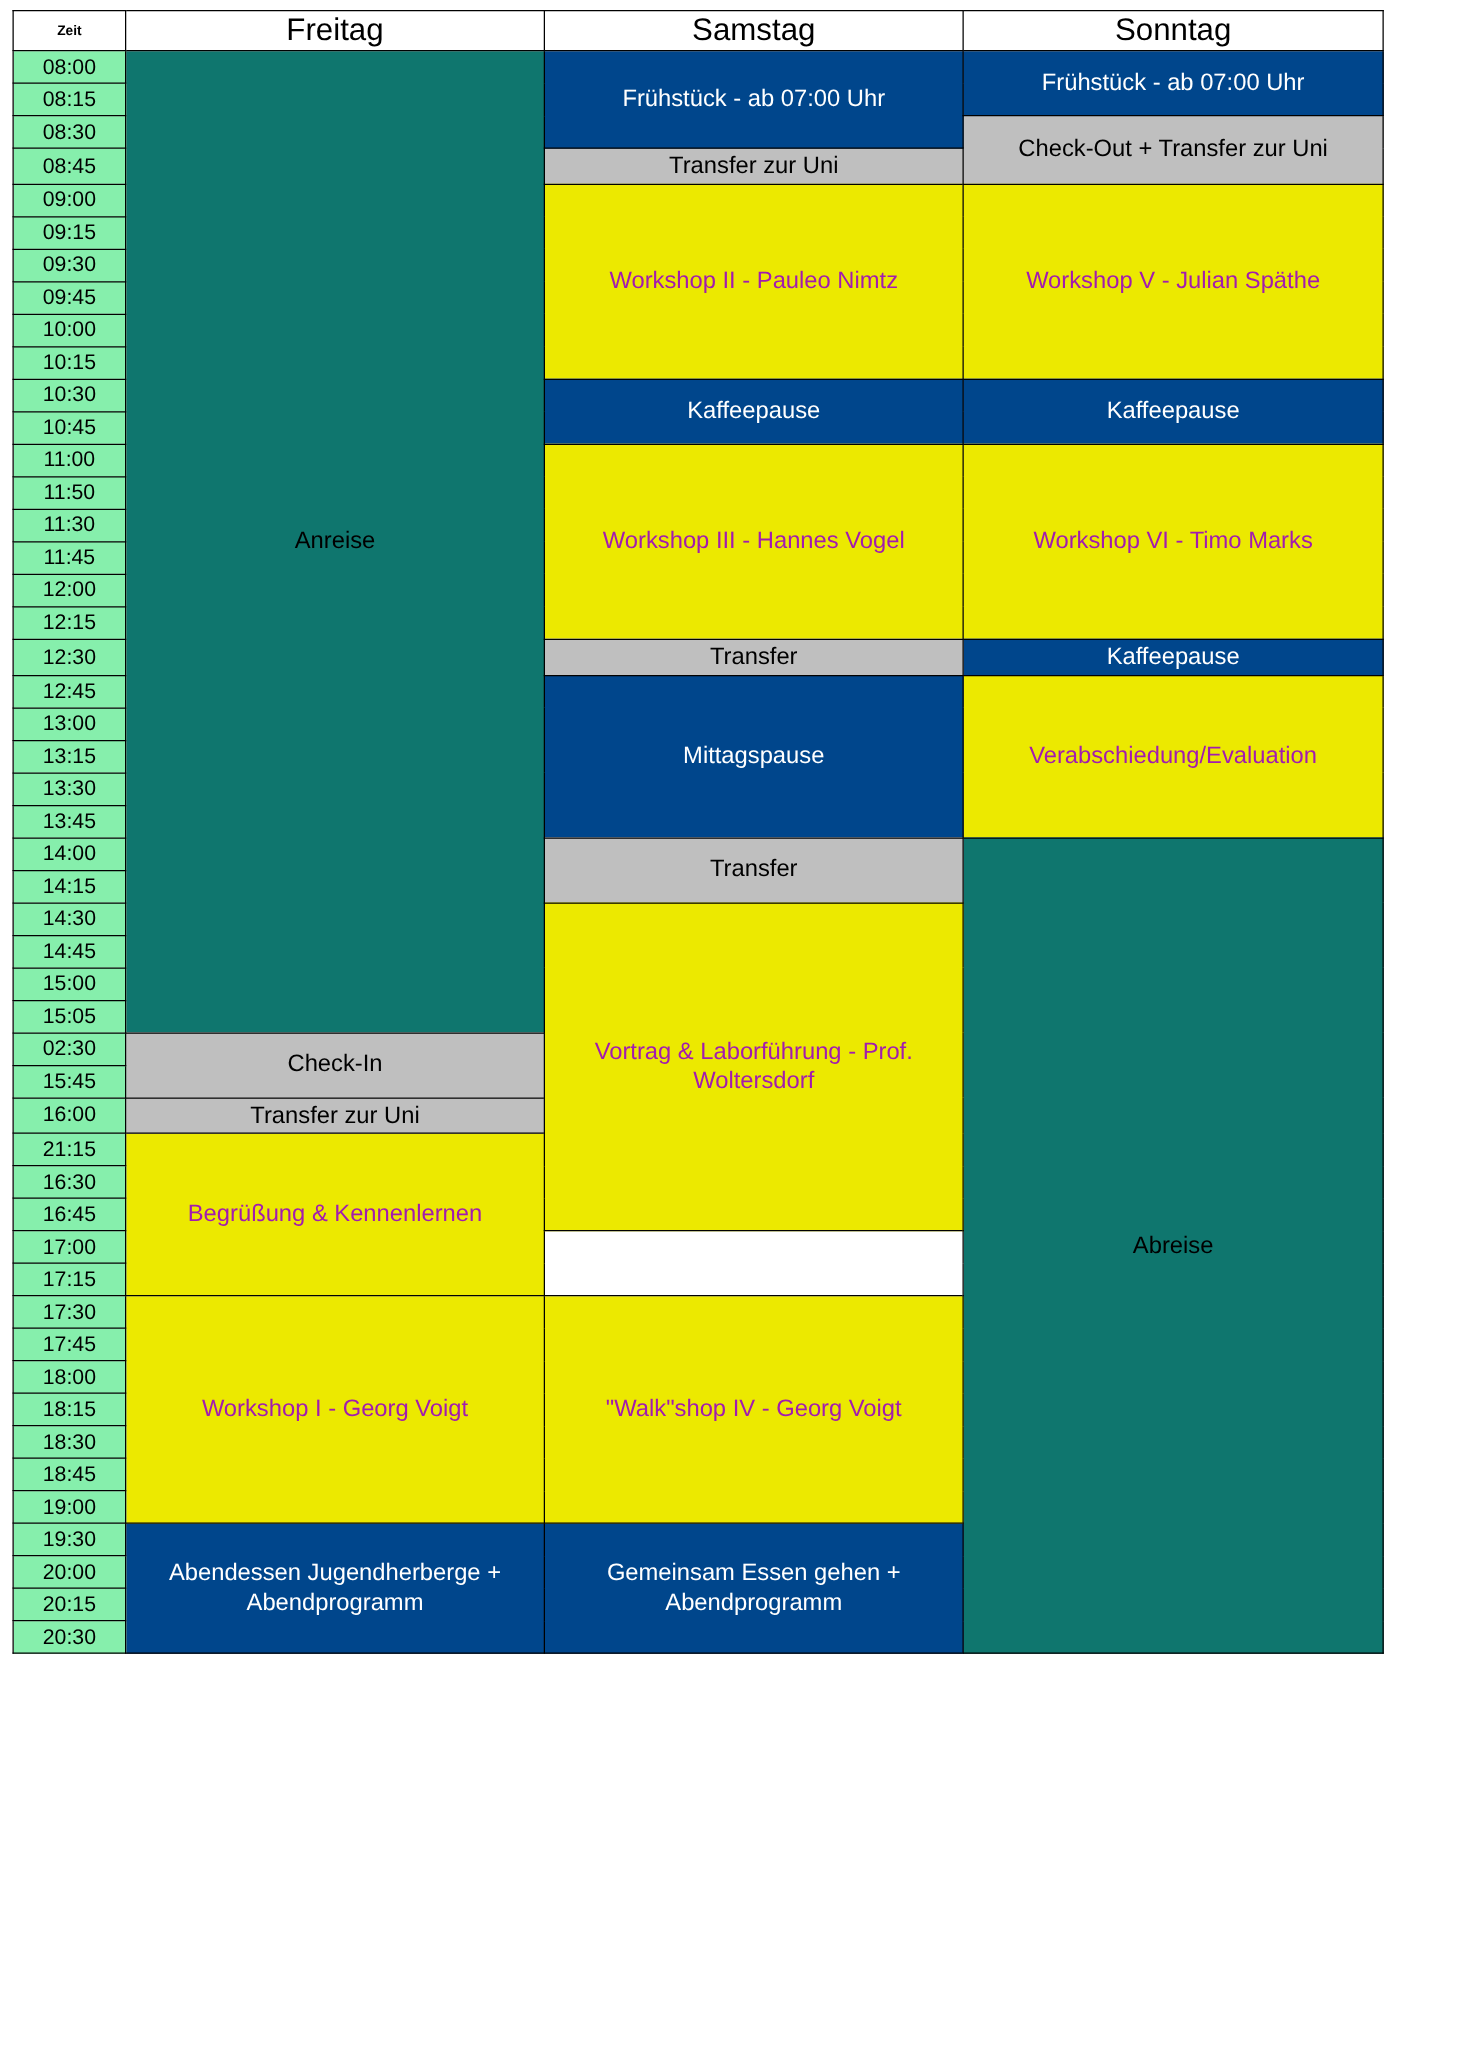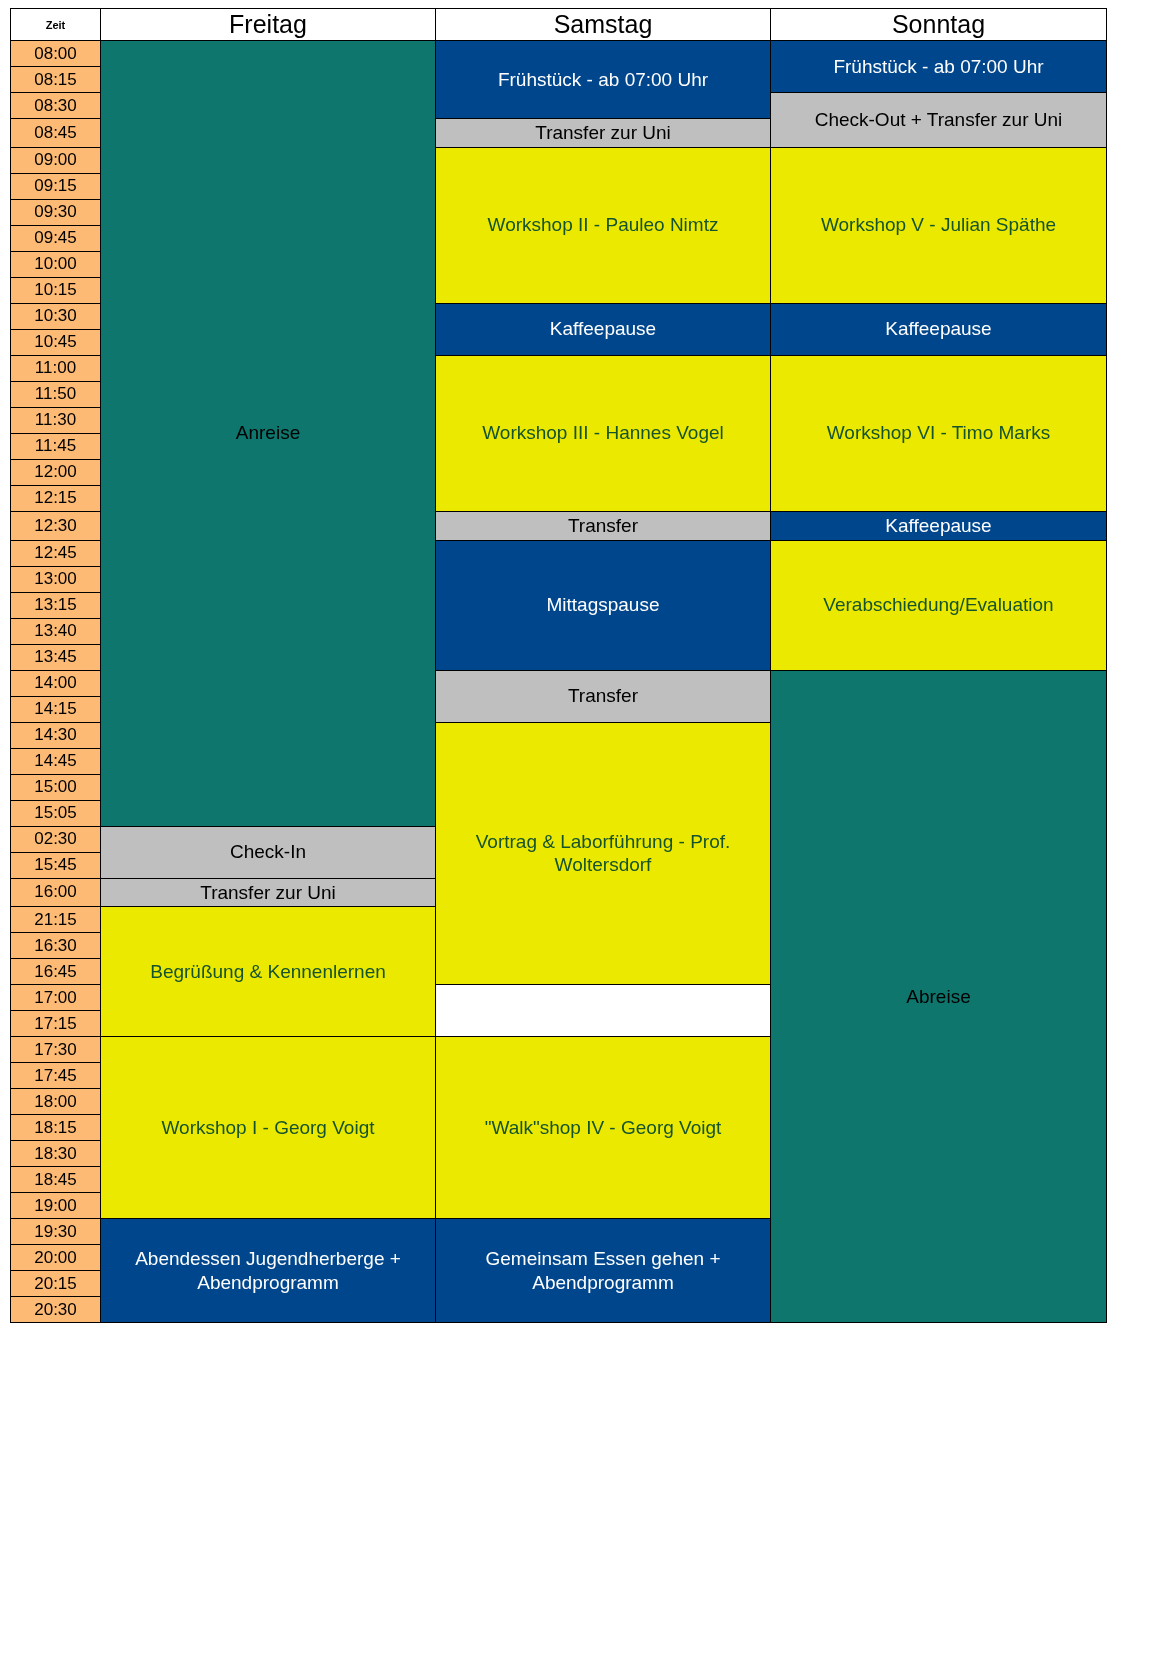--- a/index.html
+++ b/index.html
@@ -34,32 +34,32 @@
     color: #000;
   }
   th.head.time-head { font-weight: bold; font-size: 11px; }
 
   td.time {
     border: 1px solid #000000;
     text-align: center;
     font-size: 17px;
     height: 25px;
     padding: 0;
-    background: #fdba74;
+    background: #86efac;
   }
   td.slot {
     border: 1px solid #000000;
     text-align: center;
     vertical-align: middle;
     font-size: 19px;
     padding: 2px 6px;
     line-height: 1.25;
   }
   td.blue   { background: #00468c; color: #ffffff; }
-  td.yellow { background: #ece900; color: #14532d; }
+  td.yellow { background: #ece900; color: #a21caf; }
   td.gray   { background: #bfbfbf; color: #000000; }
   td.white  { background: #0f766e; color: #000000; }
 </style>
 </head>
 <body>
 
 <table id="schedule">
   <colgroup>
     <col class="time-col">
     <col class="day-col">
@@ -173,21 +173,21 @@
 
     <tr>
       <td class="time">13:00</td>
     </tr>
 
     <tr>
       <td class="time">13:15</td>
     </tr>
 
     <tr>
-      <td class="time">13:40</td>
+      <td class="time">13:30</td>
     </tr>
 
     <tr>
       <td class="time">13:45</td>
     </tr>
 
     <tr>
       <td class="time">14:00</td>
       <td class="slot gray" rowspan="2">Transfer</td>
       <td class="slot white" rowspan="25">Abreise</td>

